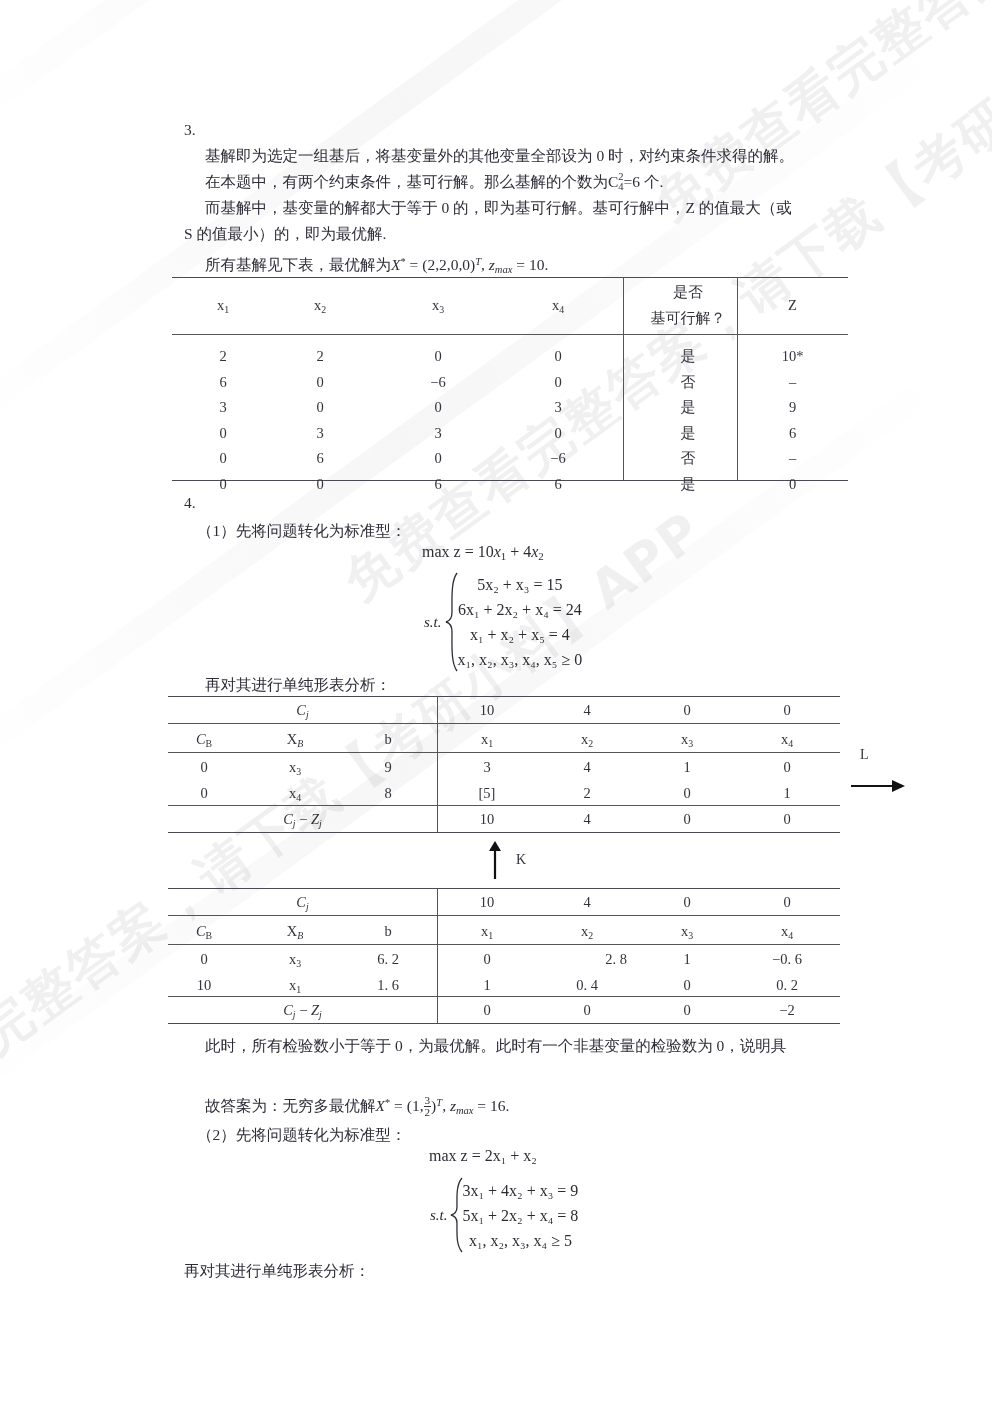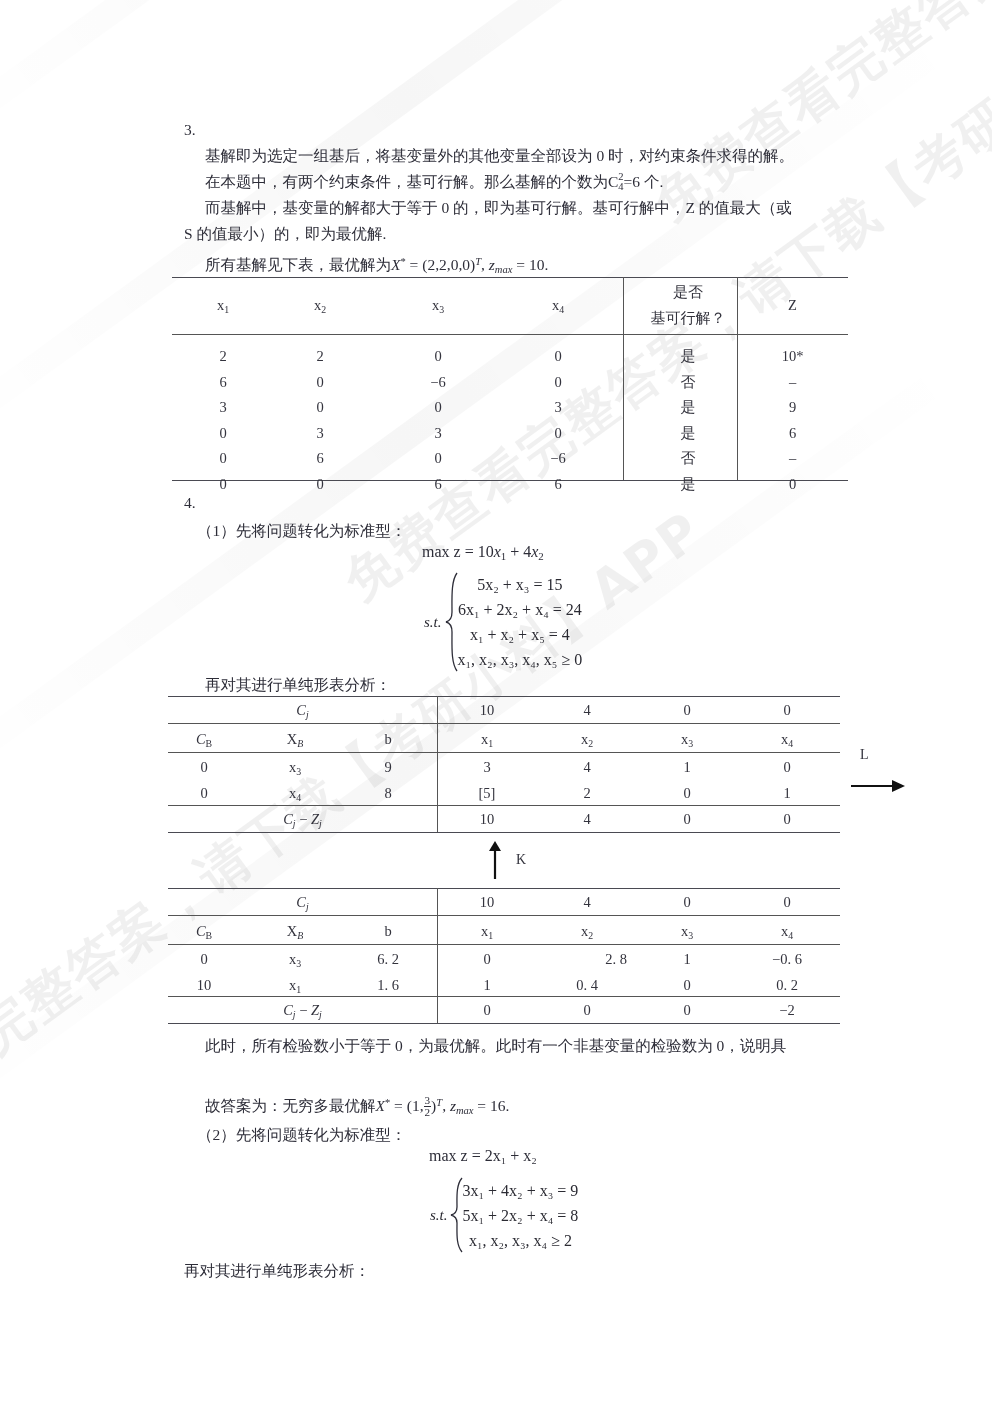--- a/index.html
+++ b/index.html
@@ -363,20 +363,20 @@
     <div class="brace-wrap" style="left:430px; top:1177px;">
       <span class="mi" style="font-size:15px; margin-right:2px;">s.t.</span>
       <span class="brace">
         <svg width="14" height="76" viewBox="0 0 14 76">
           <path d="M12 1 C6 8, 7 20, 7 30 C7 35, 5 37, 1 38 C5 39, 7 41, 7 46 C7 56, 6 68, 12 75" fill="none" stroke="#2d2d38" stroke-width="1.3"></path>
         </svg>
       </span>
       <span class="sys">
         <div>3x₁ + 4x₂ + x₃ = 9</div>
         <div>5x₁ + 2x₂ + x₄ = 8</div>
-        <div>x₁, x₂, x₃, x₄ ≥ 2</div>
+        <div>x₁, x₂, x₃, x₄ ≥ 5</div>
       </span>
     </div>
 
     <div class="para" style="left:184px; top:1258px;">再对其进行单纯形表分析：</div>
 
   </div>
 </div>
 
 </body></html>

